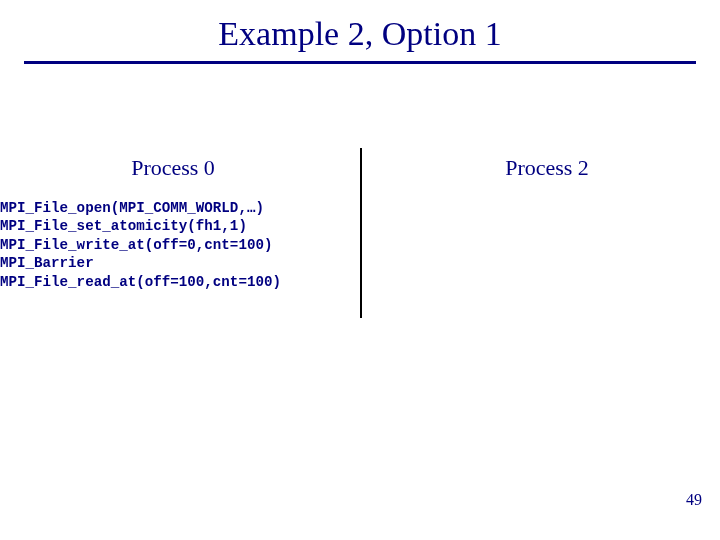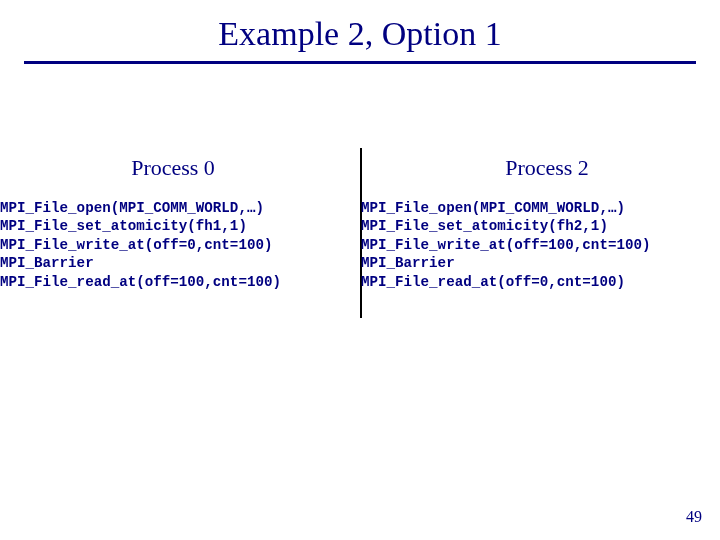--- a/index.html
+++ b/index.html
@@ -66,21 +66,21 @@
     font-weight: bold;
     color: #000080;
     line-height: 1.3;
     padding-top: 12px;
   }
   .codecol.left { padding-left: 0px; }
   .codecol.right { padding-left: 2px; }
   .pagenum {
     position: absolute;
     right: 18px;
-    bottom: 14px;
+    bottom: 31px;
     font-size: 16px;
     color: #000080;
   }
 </style>
 </head>
 <body>
 <div class="slide">
 
   <div class="title">
     <span>Example 2, Option 1</span><br>
@@ -93,22 +93,17 @@
     <div class="colheads">
       <div class="colhead">Process 0</div>
       <div class="colhead">Process 2</div>
     </div>
     <div class="codecols">
       <div class="codecol left"><span>MPI_File_open(MPI_COMM_WORLD,…)</span>
 <span>MPI_File_set_atomicity(fh1,1)</span>
 <span>MPI_File_write_at(off=0,cnt=100)</span>
 <span>MPI_Barrier</span>
 <span>MPI_File_read_at(off=100,cnt=100)</span></div>
-      <div class="codecol right"><span>MPI_File_open(MPI_COMM_WORLD,…)</span>
-<span>MPI_File_set_atomicity(fh2,1)</span>
-<span>MPI_File_write_at(off=100,cnt=100)</span>
-<span>MPI_Barrier</span>
-<span>MPI_File_read_at(off=0,cnt=100)</span></div>
     </div>
   </div>
 
   <div class="pagenum">49</div>
 </div>
 
 </body></html>

